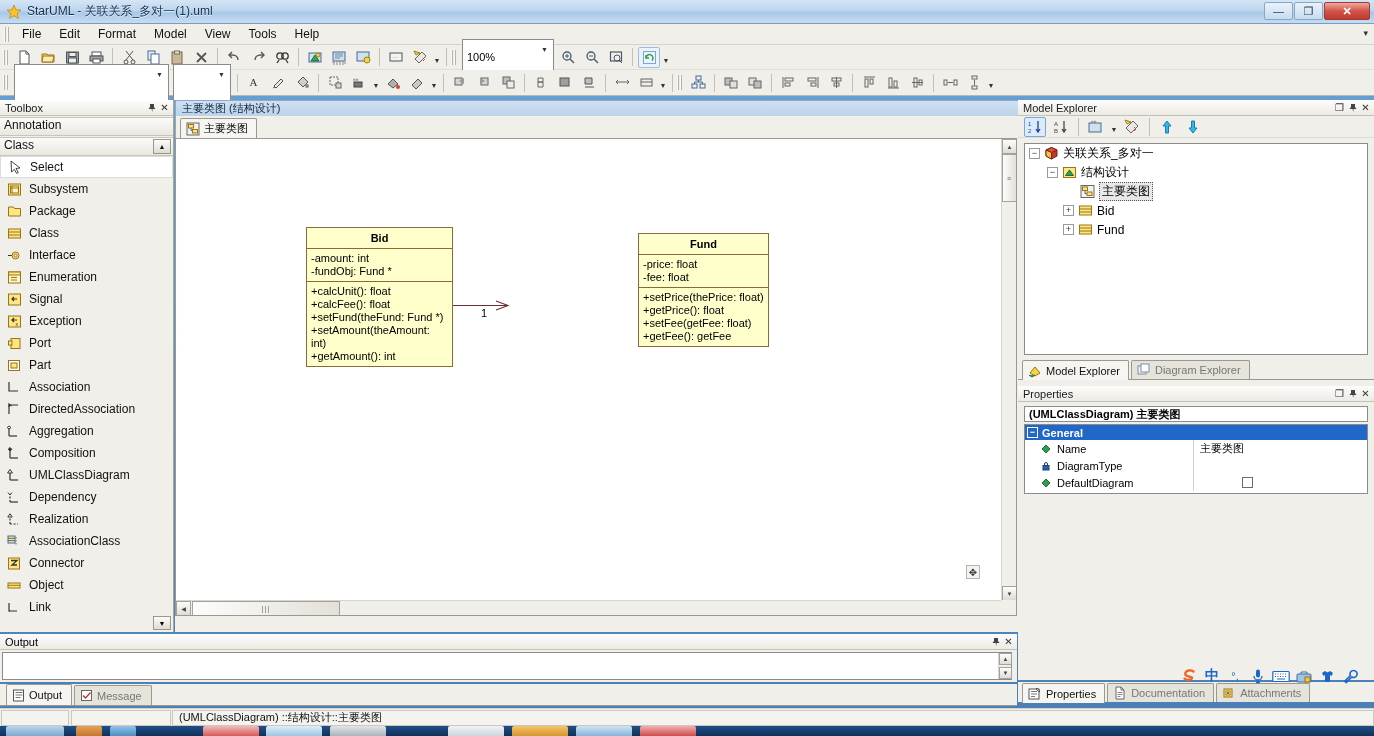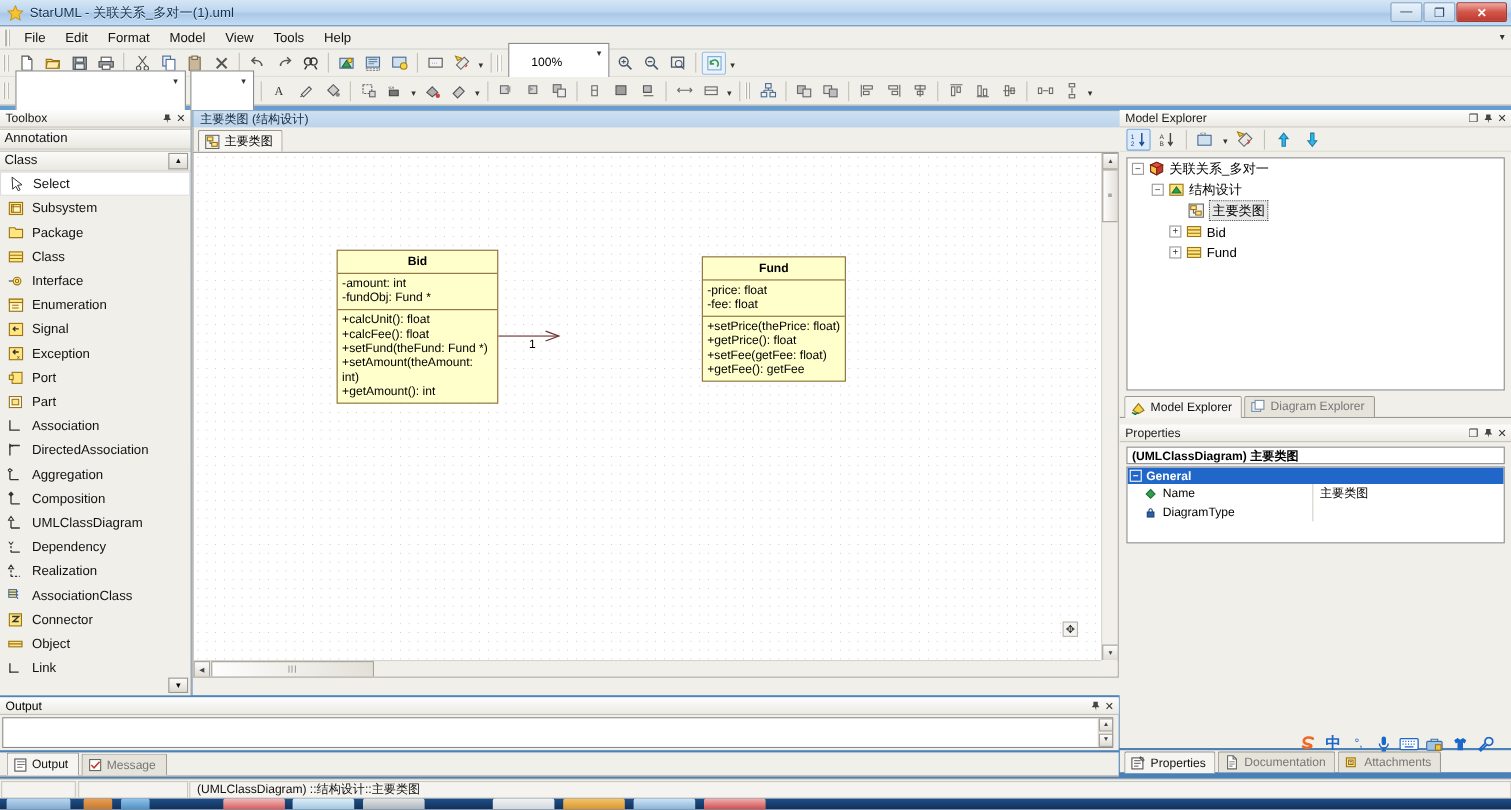--- a/index.html
+++ b/index.html
@@ -64,21 +64,21 @@
   }
   .toolbar.row1 { top:45px; }
   .toolbar.row2 { top:70px; border-bottom:1px solid #b9b6ae; height:26px;}
   .tb-btn {
     width:22px; height:21px; display:flex; align-items:center; justify-content:center;
     margin:0 1px; border:1px solid transparent; border-radius:2px;
   }
   .tb-sep { width:1px; height:18px; background:#c3c0b8; margin:0 4px; }
   .tb-combo {
     height:37px; border:1px solid #8b8b8b; background:#fff;
-    display:flex; align-items:center; font-size:11px; padding-left:20px;
+    display:flex; align-items:center; font-size:11px; padding-left:4px;
     margin:0 2px; position:relative;
   }
   .tb-combo .arrow {
     position:absolute; right:2px; top:3px; width:13px; height:13px;
     display:flex; align-items:center; justify-content:center; font-size:7px; color:#333;
   }
   .tb-drop { width:10px; height:21px; display:flex;align-items:flex-end;justify-content:center;
     font-size:7px; color:#333; padding-bottom:4px;}
 
   
@@ -1186,20 +1186,31 @@
         <span class="pico">
           <svg class="ico-svg" width="10" height="10" viewBox="0 0 10 10">
               <rect x="2" y="4.5" width="6" height="4.5" fill="#2c5fa8" stroke="#1b3f72"></rect>
               <path d="M3.5 4.5V3a1.5 1.5 0 013 0v1.5" fill="none" stroke="#1b3f72"></path>
             </svg>
           </span>
         <span class="pname">DiagramType</span>
         <span class="pval"></span>
       </div>
 
+      <div class="pg-row">
+        <span class="pico">
+          <svg class="ico-svg" width="10" height="10" viewBox="0 0 10 10">
+              <polygon points="5,1 9,5 5,9 1,5" fill="#2f9e4f" stroke="#1d6e38"></polygon>
+            </svg>
+          </span>
+        <span class="pname">DefaultDiagram</span>
+        <span class="pval">
+          <span class="cbox"></span>
+        </span>
+      </div>
     </div>
   </div>
 
   <div class="bottom-rtabs">
     <div class="rtab active">
       <span class="rti">
         <svg class="ico-svg" width="14" height="14" viewBox="0 0 14 14">
             <rect x="1" y="2" width="10" height="10" fill="#fff" stroke="#555"></rect>
             <path d="M3 4.5h6M3 7h6M3 9.5h4" stroke="#777"></path>
             <path d="M9 1l3 3-1 1-3-3z" fill="#ccc" stroke="#555"></path>

